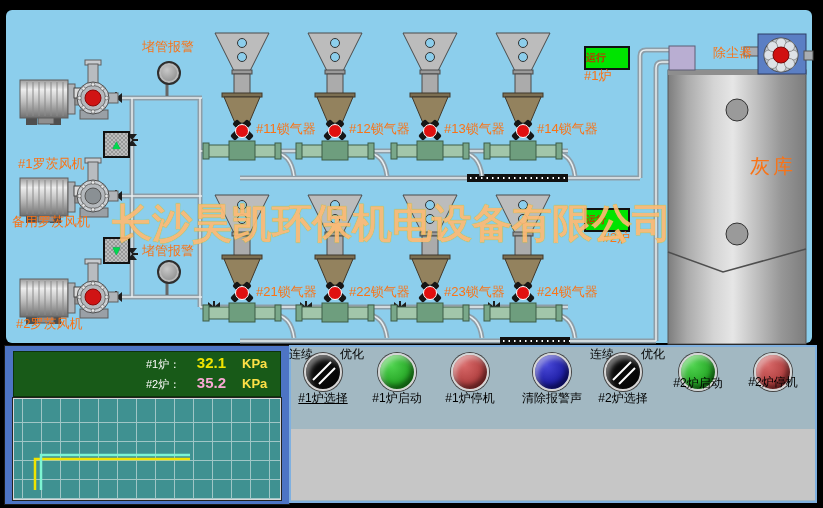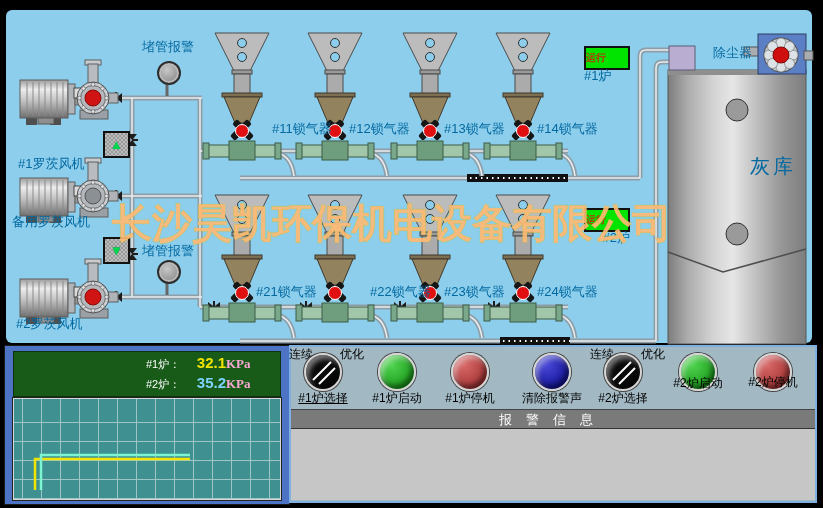--- a/index.html
+++ b/index.html
@@ -1,21 +1,21 @@
 <!DOCTYPE html>
 <html><head>
 <meta charset="utf-8">
 <style>
   html,body{margin:0;padding:0;background:#000;}
   #screen{position:relative;width:823px;height:508px;background:#000;overflow:hidden;
           font-family:"Liberation Sans",sans-serif;}
   .abs{position:absolute;}
   #mimic-bg{left:6px;top:10px;width:806px;height:333px;background:#8cceec;border-radius:6px;}
   svg{display:block;}
-  .lbl{position:absolute;font-size:13px;color:#0369a1;white-space:nowrap;line-height:1.1;}
+  .lbl{position:absolute;font-size:13px;color:#f97316;white-space:nowrap;line-height:1.1;}
   .lbl-sm{position:absolute;font-size:12px;color:#000;white-space:nowrap;}
   #watermark{left:112px;top:196px;font-size:40px;color:#fdba74;white-space:nowrap;
              letter-spacing:0px;opacity:.92;font-weight:bold;text-shadow:0 0 1px #9ec400;}
   .run-box{position:absolute;width:42px;height:20px;background:#00e400;border:2px solid #111;
            color:#c23000;font-size:10px;font-weight:bold;text-align:left;line-height:20px;}
   .tri-box{position:absolute;width:23px;height:23px;border:2px solid #111;
            background:#a8a8a8;background-image:repeating-conic-gradient(#bdbdbd 0 25%,#999 0 50%);
            background-size:4px 4px;display:flex;align-items:center;justify-content:center;}
   .tri-box span{font-size:13px;color:#00d94e;text-shadow:0 0 1px #064;line-height:1;}
   .lamp{position:absolute;width:20px;height:20px;border-radius:50%;
@@ -23,22 +23,22 @@
         border:2px solid #2e2e2e;box-shadow:0 0 0 2px #b9b9b9 inset;}
   
   #pressure-panel{left:4px;top:345px;width:284px;height:158px;background:#4d74c4;border:1px solid #1a1a1a;}
   #pressure-header{position:absolute;left:8px;top:5px;width:266px;height:44px;background:#185a18;
                    border:1px solid #0c330c;display:flex;align-items:center;}
   #pressure-title{color:#fff;font-size:21px;margin-left:10px;letter-spacing:2px;}
   .reading-col{position:absolute;right:6px;top:2px;width:128px;}
   .reading-row{display:flex;align-items:baseline;height:20px;}
   .reading-label{color:#fff;font-size:11px;width:38px;}
   .reading-value{font-size:15px;font-weight:bold;width:42px;text-align:right;}
-  .v1{color:#f0e400;} .v2{color:#7dd3fc;}
-  .reading-unit{color:#f9a8d4;font-size:13px;font-weight:bold;margin-left:0;font-family:Liberation Serif, serif;}
+  .v1{color:#f0e400;} .v2{color:#f9a8d4;}
+  .reading-unit{color:#fde047;font-size:13px;font-weight:bold;margin-left:16px;}
   #trend-chart{position:absolute;left:8px;top:52px;width:266px;height:100px;background:#3f9191;
                border:1px solid #d8d8d8;outline:1px solid #222;
                background-image:repeating-linear-gradient(to right,transparent 0 18px,#9fc6c6 18px 19px),
                                 repeating-linear-gradient(to bottom,transparent 0 18px,#9fc6c6 18px 19px);
                background-position:9px 5px,9px 5px;}
   
   #control-panel{left:289px;top:345px;width:528px;height:158px;background:#a2b8c2;
                  border:2px solid #7fb0e0;box-sizing:border-box;}
   .pbtn{position:absolute;width:38px;height:38px;border-radius:50%;border:2px solid #d5d5d5;
         box-shadow:0 0 0 1px #444, inset -3px -4px 5px rgba(0,0,0,.45), inset 3px 4px 5px rgba(255,255,255,.45);
@@ -259,26 +259,26 @@
     <span>▲</span>
     </div>
   <div class="tri-box" style="left:103px;top:237px;">
     <span>▼</span>
     </div>
 
   <div class="lbl" style="left:18px;top:117px;margin-top:40px;">#1罗茨风机</div>
   <div class="lbl" style="left:12px;top:215px;">备用罗茨风机</div>
   <div class="lbl" style="left:16px;top:317px;">#2罗茨风机</div>
 
-  <div class="lbl" style="left:272px;top:122px;">#11锁气器</div>
+  <div class="lbl" style="left:256px;top:122px;">#11锁气器</div>
   <div class="lbl" style="left:349px;top:122px;">#12锁气器</div>
   <div class="lbl" style="left:444px;top:122px;">#13锁气器</div>
   <div class="lbl" style="left:537px;top:122px;">#14锁气器</div>
   <div class="lbl" style="left:256px;top:285px;">#21锁气器</div>
-  <div class="lbl" style="left:349px;top:285px;margin-left:21px;">#22锁气器</div>
+  <div class="lbl" style="left:349px;top:285px;">#22锁气器</div>
   <div class="lbl" style="left:444px;top:285px;">#23锁气器</div>
   <div class="lbl" style="left:537px;top:285px;">#24锁气器</div>
 
   <div class="run-box" style="left:584px;top:46px;">
     <span>运行</span></div>
   <div class="lbl" style="left:584px;top:69px;width:46px;text-align:left;">#1炉</div>
   <div class="run-box" style="left:584px;top:208px;">
     <span>运行</span></div>
   <div class="lbl" style="left:584px;top:231px;width:46px;text-align:right;">#2炉</div>
 
@@ -336,16 +336,15 @@
   <div class="pbtn red" style="left:754px;top:353px;"></div>
 
   <div class="btn-label" style="left:288px;top:390px;text-decoration:underline;">#1炉选择</div>
   <div class="btn-label" style="left:362px;top:390px;">#1炉启动</div>
   <div class="btn-label" style="left:435px;top:390px;">#1炉停机</div>
   <div class="btn-label" style="left:517px;top:390px;">清除报警声</div>
   <div class="btn-label" style="left:588px;top:390px;">#2炉选择</div>
   <div class="btn-label" style="left:663px;top:375px;">#2炉启动</div>
   <div class="btn-label" style="left:738px;top:374px;">#2炉停机</div>
 
-  <div id="alarm-header">报警信息</div>
   <div id="alarm-list"></div>
 
 </div>
 
 </body></html>

